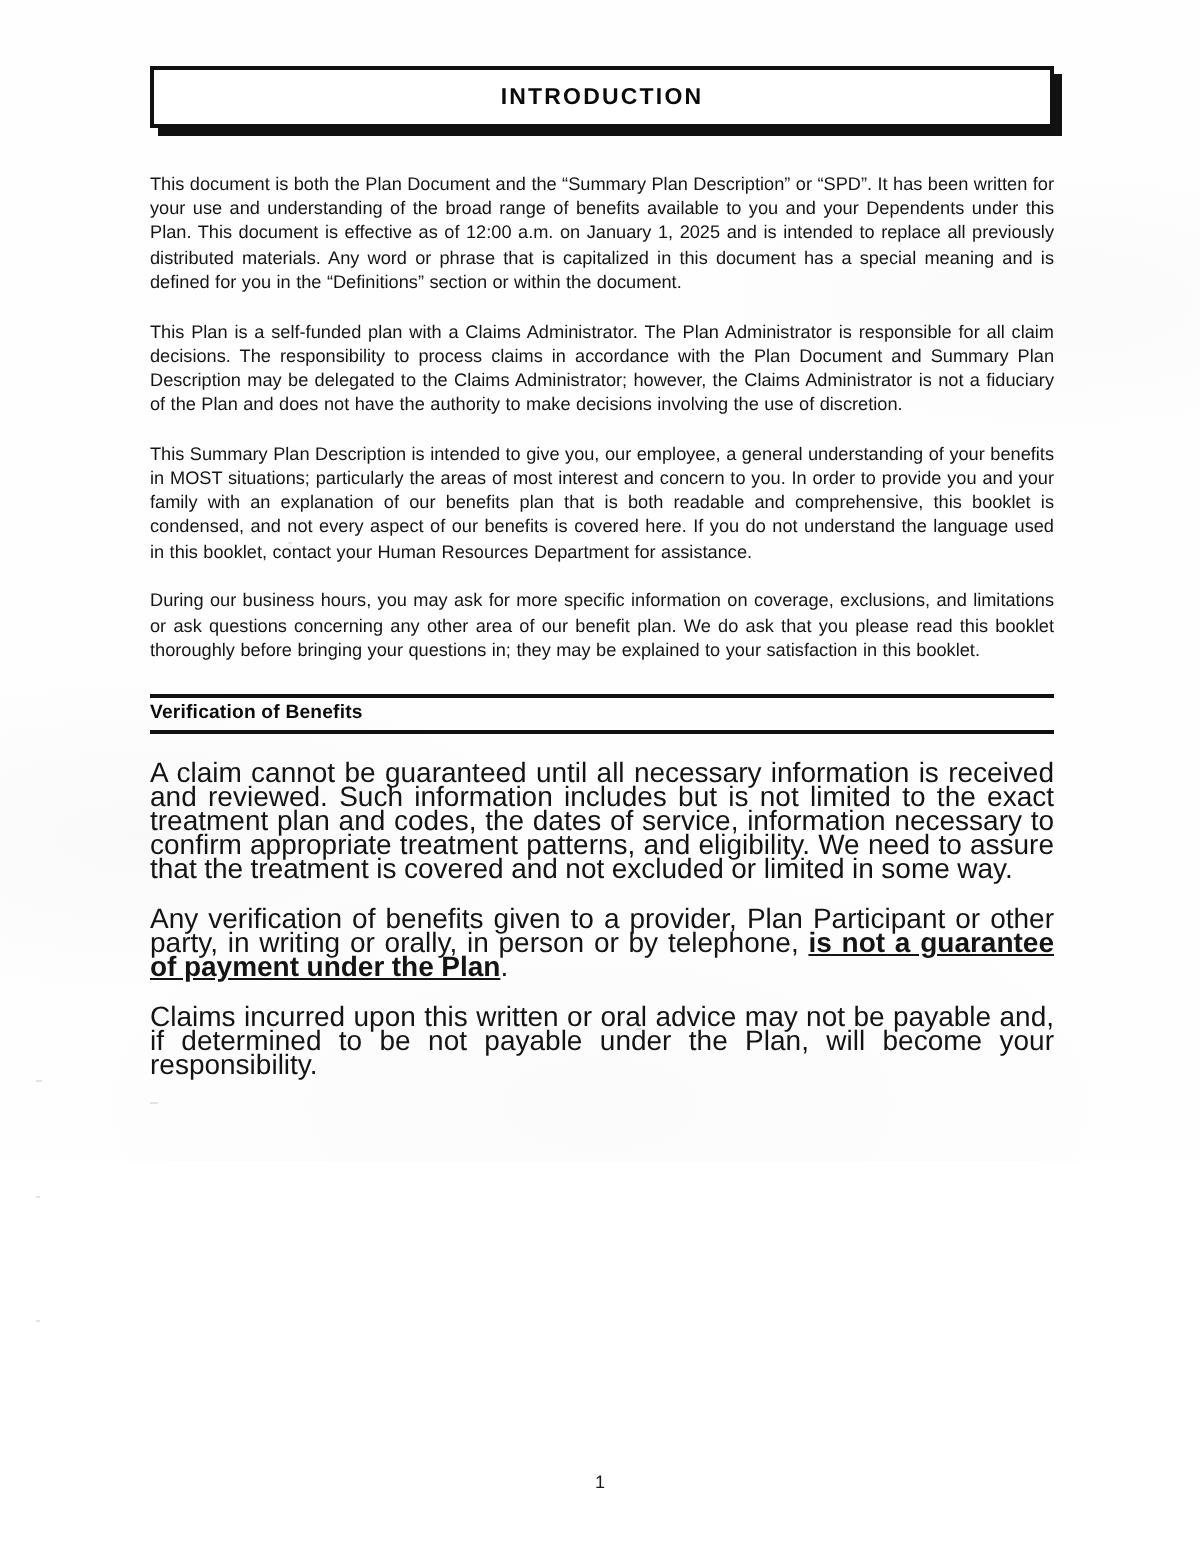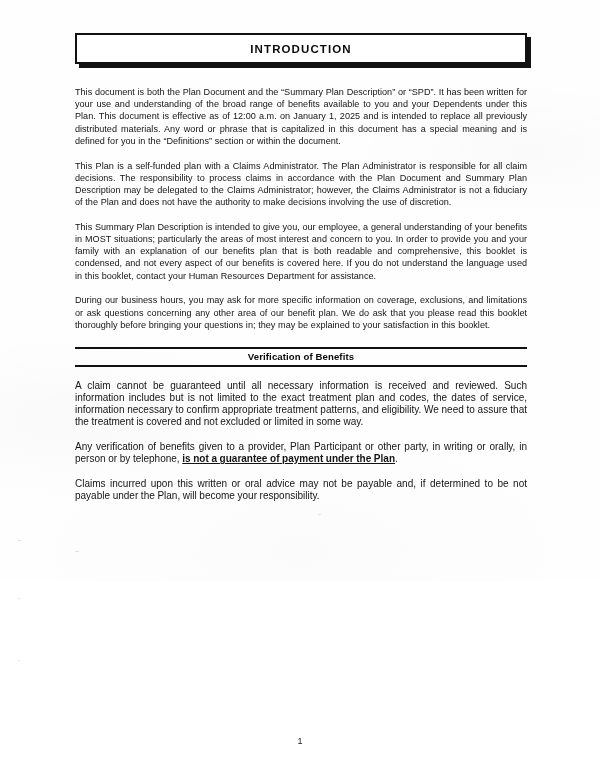--- a/index.html
+++ b/index.html
@@ -78,42 +78,41 @@
     text-align: justify;
     text-justify: inter-word;
     color: #141414;
     font-family: "Liberation Sans", sans-serif;
     word-spacing: 0.2px;
   }
   p.para:last-child { margin-bottom: 0; }
 
   
   p.para.tight {
-    font-size: 10px;
+    font-size: 14px;
     line-height: 12.1px;
     word-spacing: -0.15px;
   }
 
   
   .subhead {
     margin: 16px 0 13px 0;
     position: relative;
   }
   .subhead .rule-top {
     height: 2px;
     background: #111111;
     width: 100%;
   }
   .subhead .rule-bottom {
     height: 2px;
     background: #111111;
     width: 100%;
   }
   .subhead .subhead-label {
-    text-align: center;
     font-weight: bold;
     font-size: 9.6px;
     padding: 2px 0 3px 0;
     color: #0a0a0a;
     letter-spacing: 0.1px;
   }
 
   .em-underline {
     font-weight: bold;
     text-decoration: underline;

